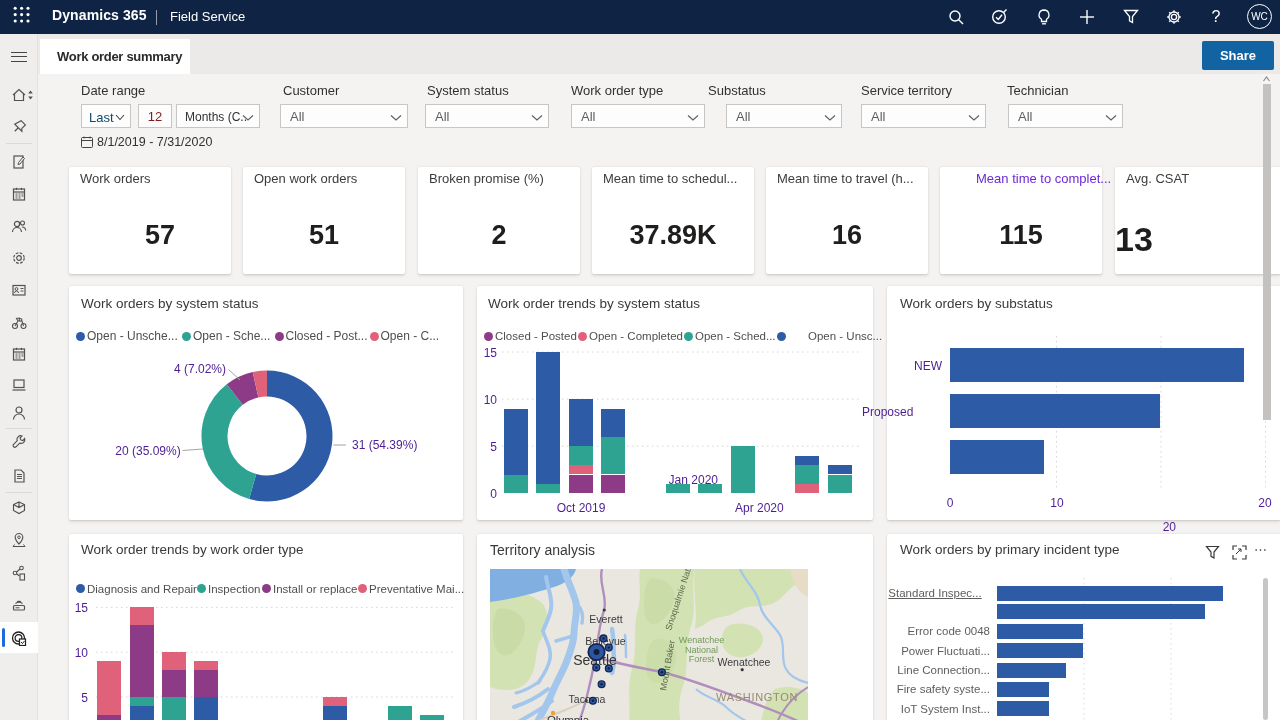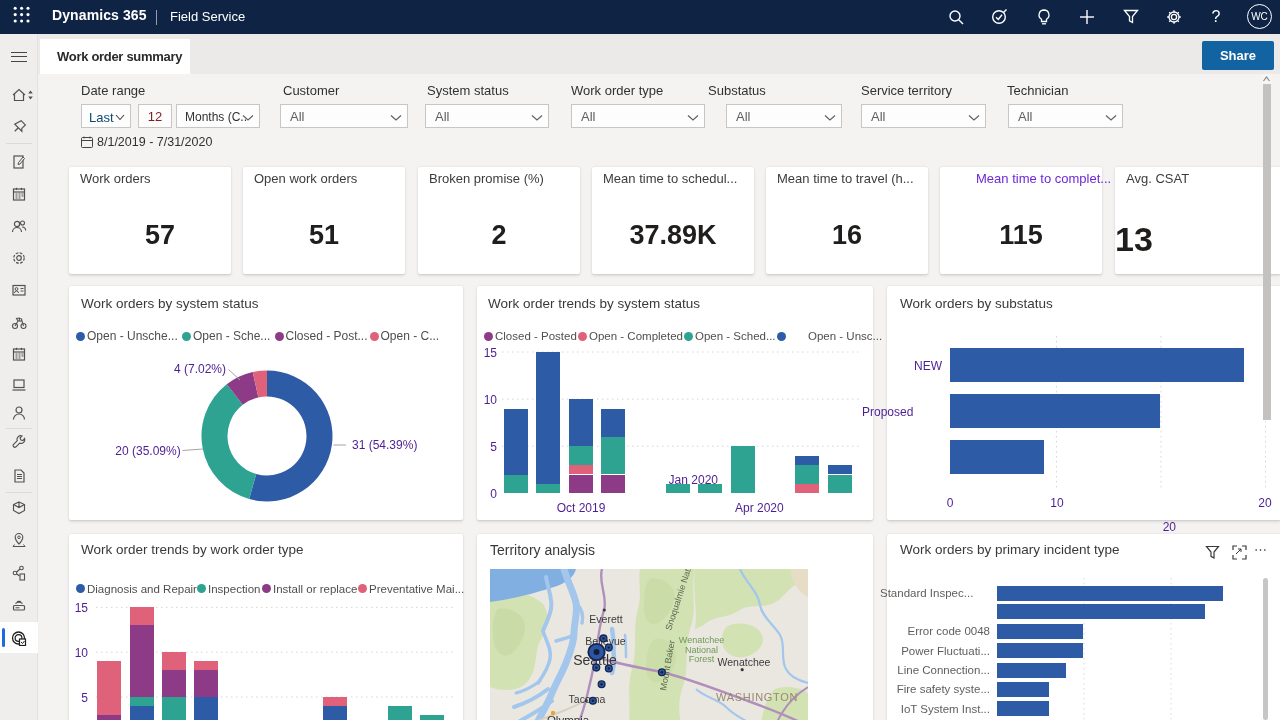--- a/index.html
+++ b/index.html
@@ -424,21 +424,21 @@
   </svg>
 <svg class="abs" style="left:1232px;top:545px;" width="15" height="15">
     <path d="M1 5 L1 1 L5 1 M10 1 L14 1 L14 5 M14 10 L14 14 L10 14 M5 14 L1 14 L1 10" fill="none" stroke="#3a3938" stroke-width="1.2"></path>
     <path d="M4 9 L9 4 M9 4 L9 7 M9 4 L6 4" fill="none" stroke="#3a3938" stroke-width="1"></path>
   </svg>
 <div class="abs" style="left:1254px;top:542px;font-size:13px;color:#3a3938;letter-spacing:1px;">⋯</div>
 <svg class="abs" style="left:887px;top:534px;" width="370" height="186">
     <line x1="197" y1="44" x2="197" y2="186" stroke="#dcdad8" stroke-width="1" stroke-dasharray="1.5 3.5"></line>
     <line x1="284" y1="44" x2="284" y2="186" stroke="#dcdad8" stroke-width="1" stroke-dasharray="1.5 3.5"></line>
   </svg>
-<div class="abs" style="left:880px;top:587.0px;width:110px;text-align:left;font-size:11.5px;color:#605e5c;white-space:nowrap;">Standard Inspec...</div>
+<div class="abs" style="left:880px;top:587.0px;width:110px;text-align:center;font-size:11.5px;color:#605e5c;white-space:nowrap;text-decoration:underline;">Standard Inspec...</div>
 <div class="abs" style="left:997px;top:585.5px;width:226px;height:15px;background:#2e5ba6;"></div>
 <div class="abs" style="left:997px;top:604.0px;width:208px;height:15px;background:#2e5ba6;"></div>
 <div class="abs" style="left:880px;top:625.3px;width:110px;text-align:right;font-size:11.5px;color:#605e5c;white-space:nowrap;">Error code 0048</div>
 <div class="abs" style="left:997px;top:623.8px;width:86px;height:15px;background:#2e5ba6;"></div>
 <div class="abs" style="left:880px;top:644.8px;width:110px;text-align:right;font-size:11.5px;color:#605e5c;white-space:nowrap;">Power Fluctuati...</div>
 <div class="abs" style="left:997px;top:643.3px;width:86px;height:15px;background:#2e5ba6;"></div>
 <div class="abs" style="left:880px;top:664.0px;width:110px;text-align:right;font-size:11.5px;color:#605e5c;white-space:nowrap;">Line Connection...</div>
 <div class="abs" style="left:997px;top:662.5px;width:69px;height:15px;background:#2e5ba6;"></div>
 <div class="abs" style="left:880px;top:683.0px;width:110px;text-align:right;font-size:11.5px;color:#605e5c;white-space:nowrap;">Fire safety syste...</div>
 <div class="abs" style="left:997px;top:681.5px;width:52px;height:15px;background:#2e5ba6;"></div>

